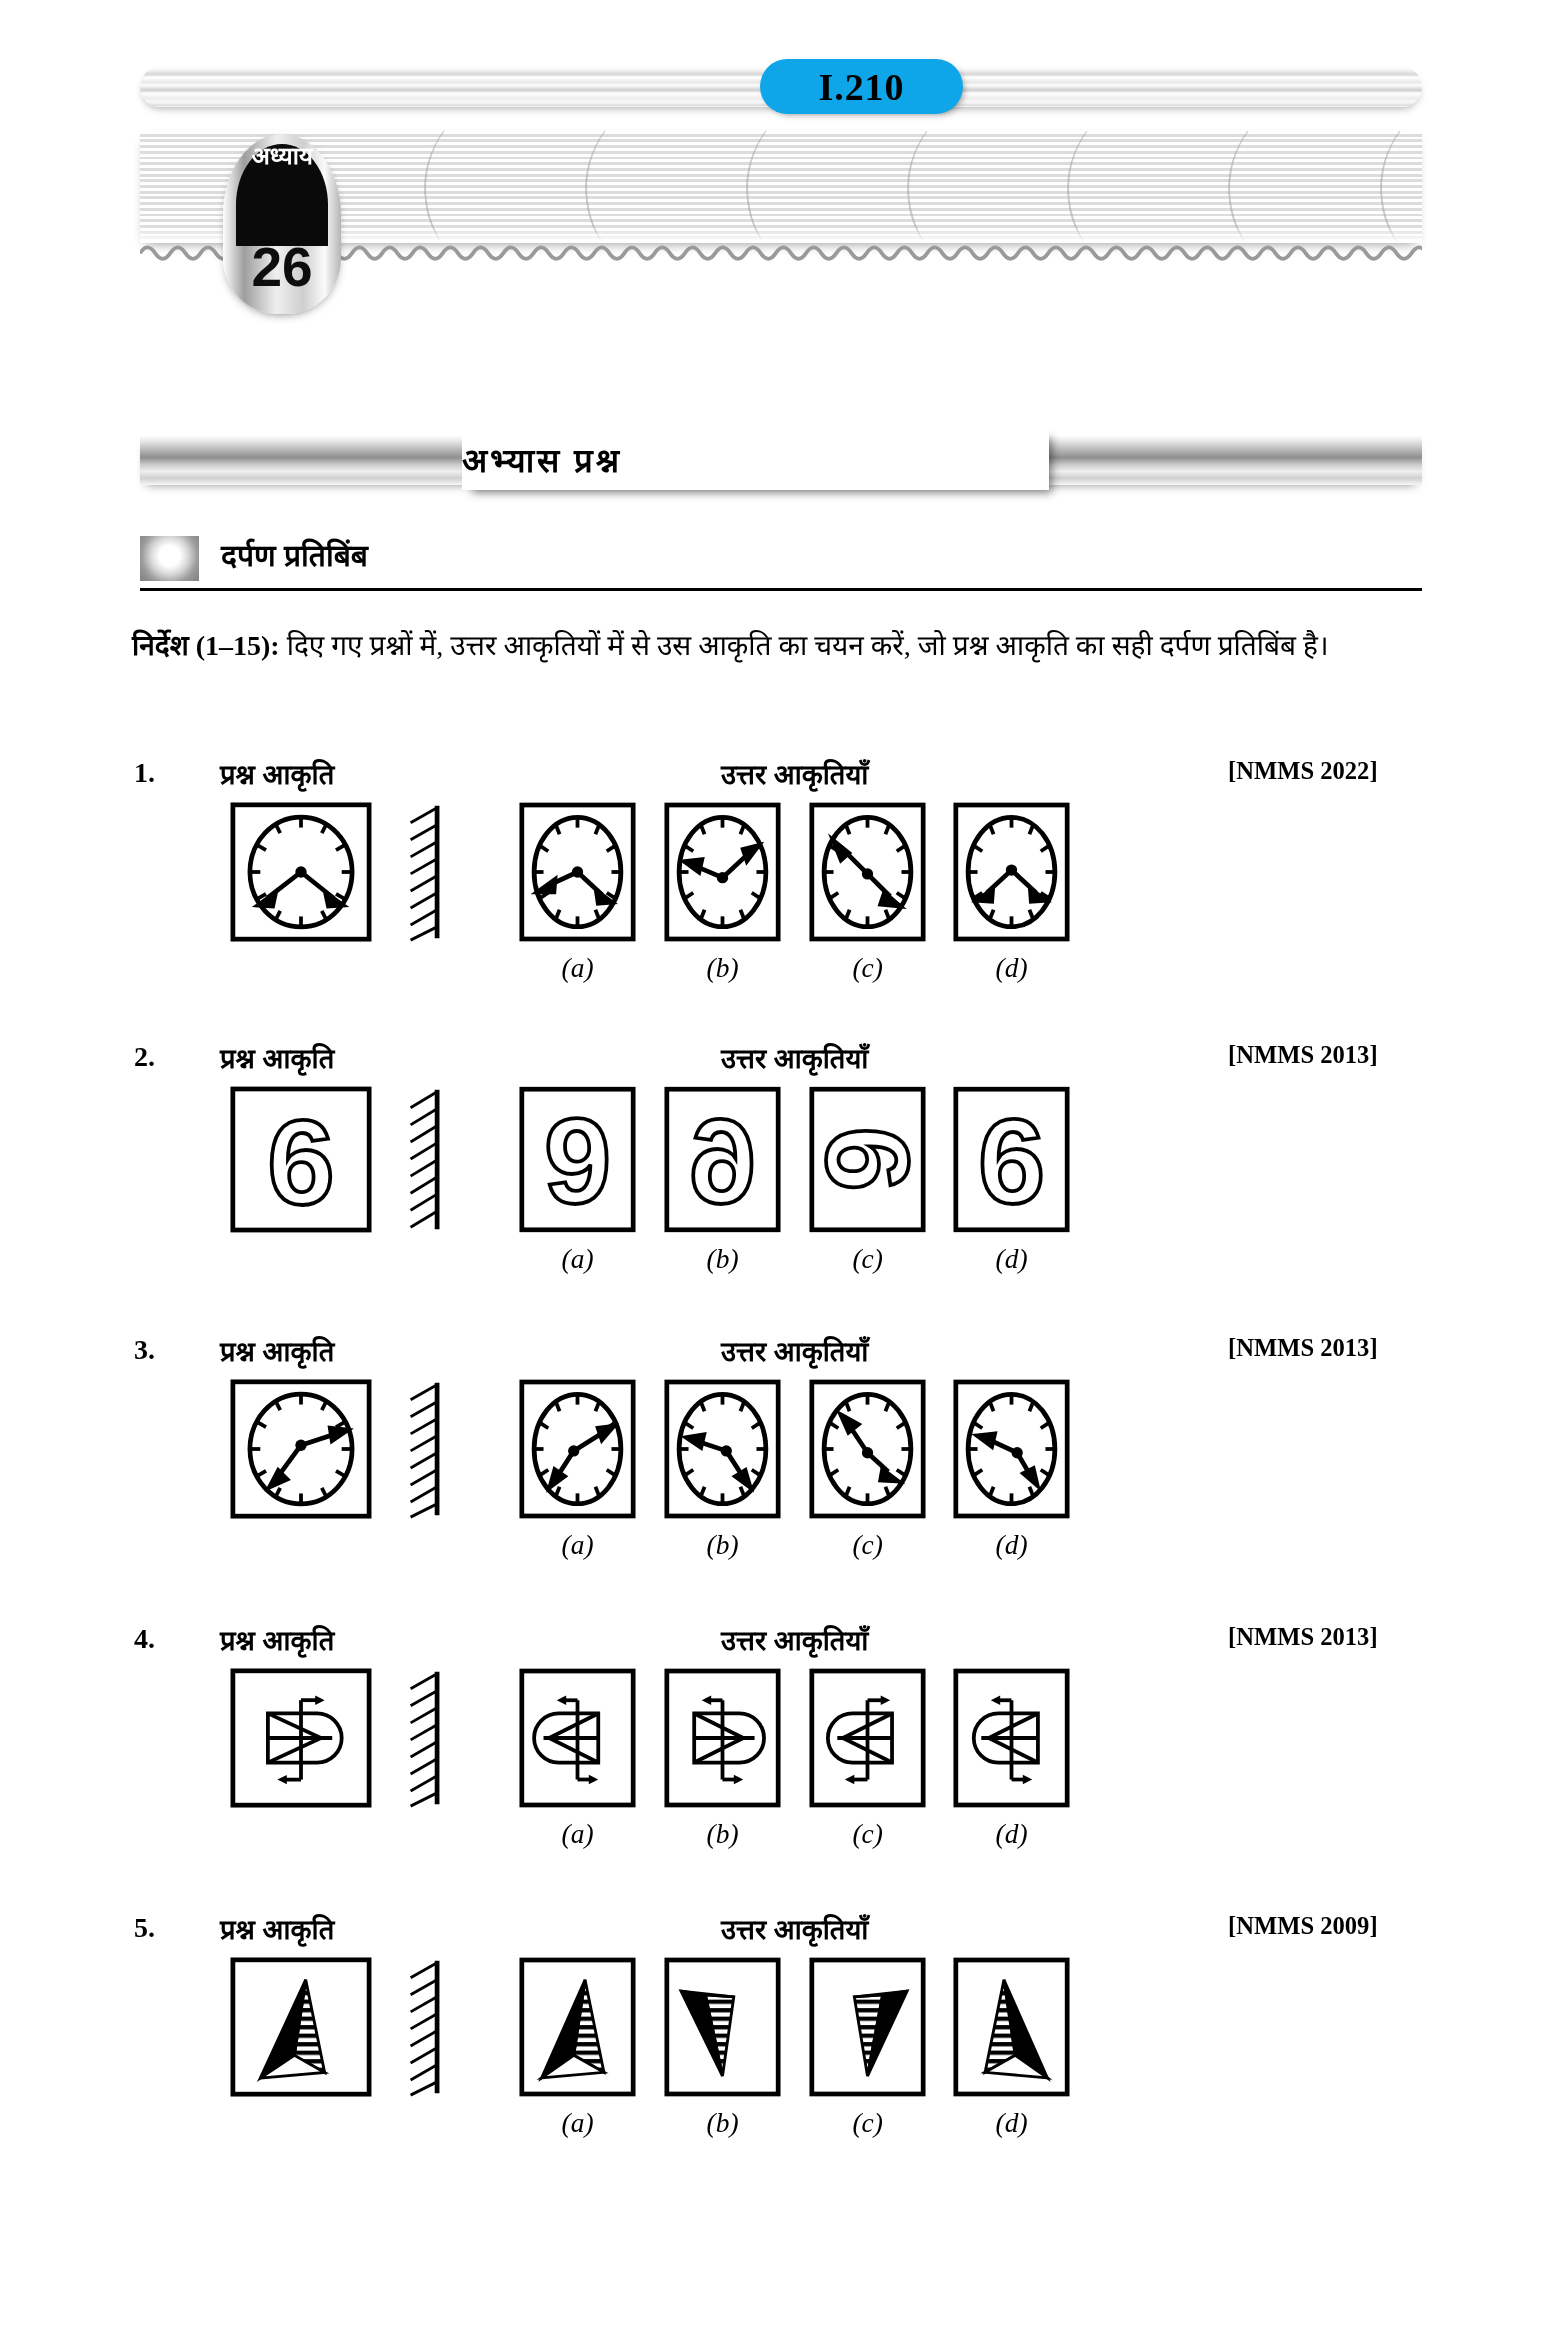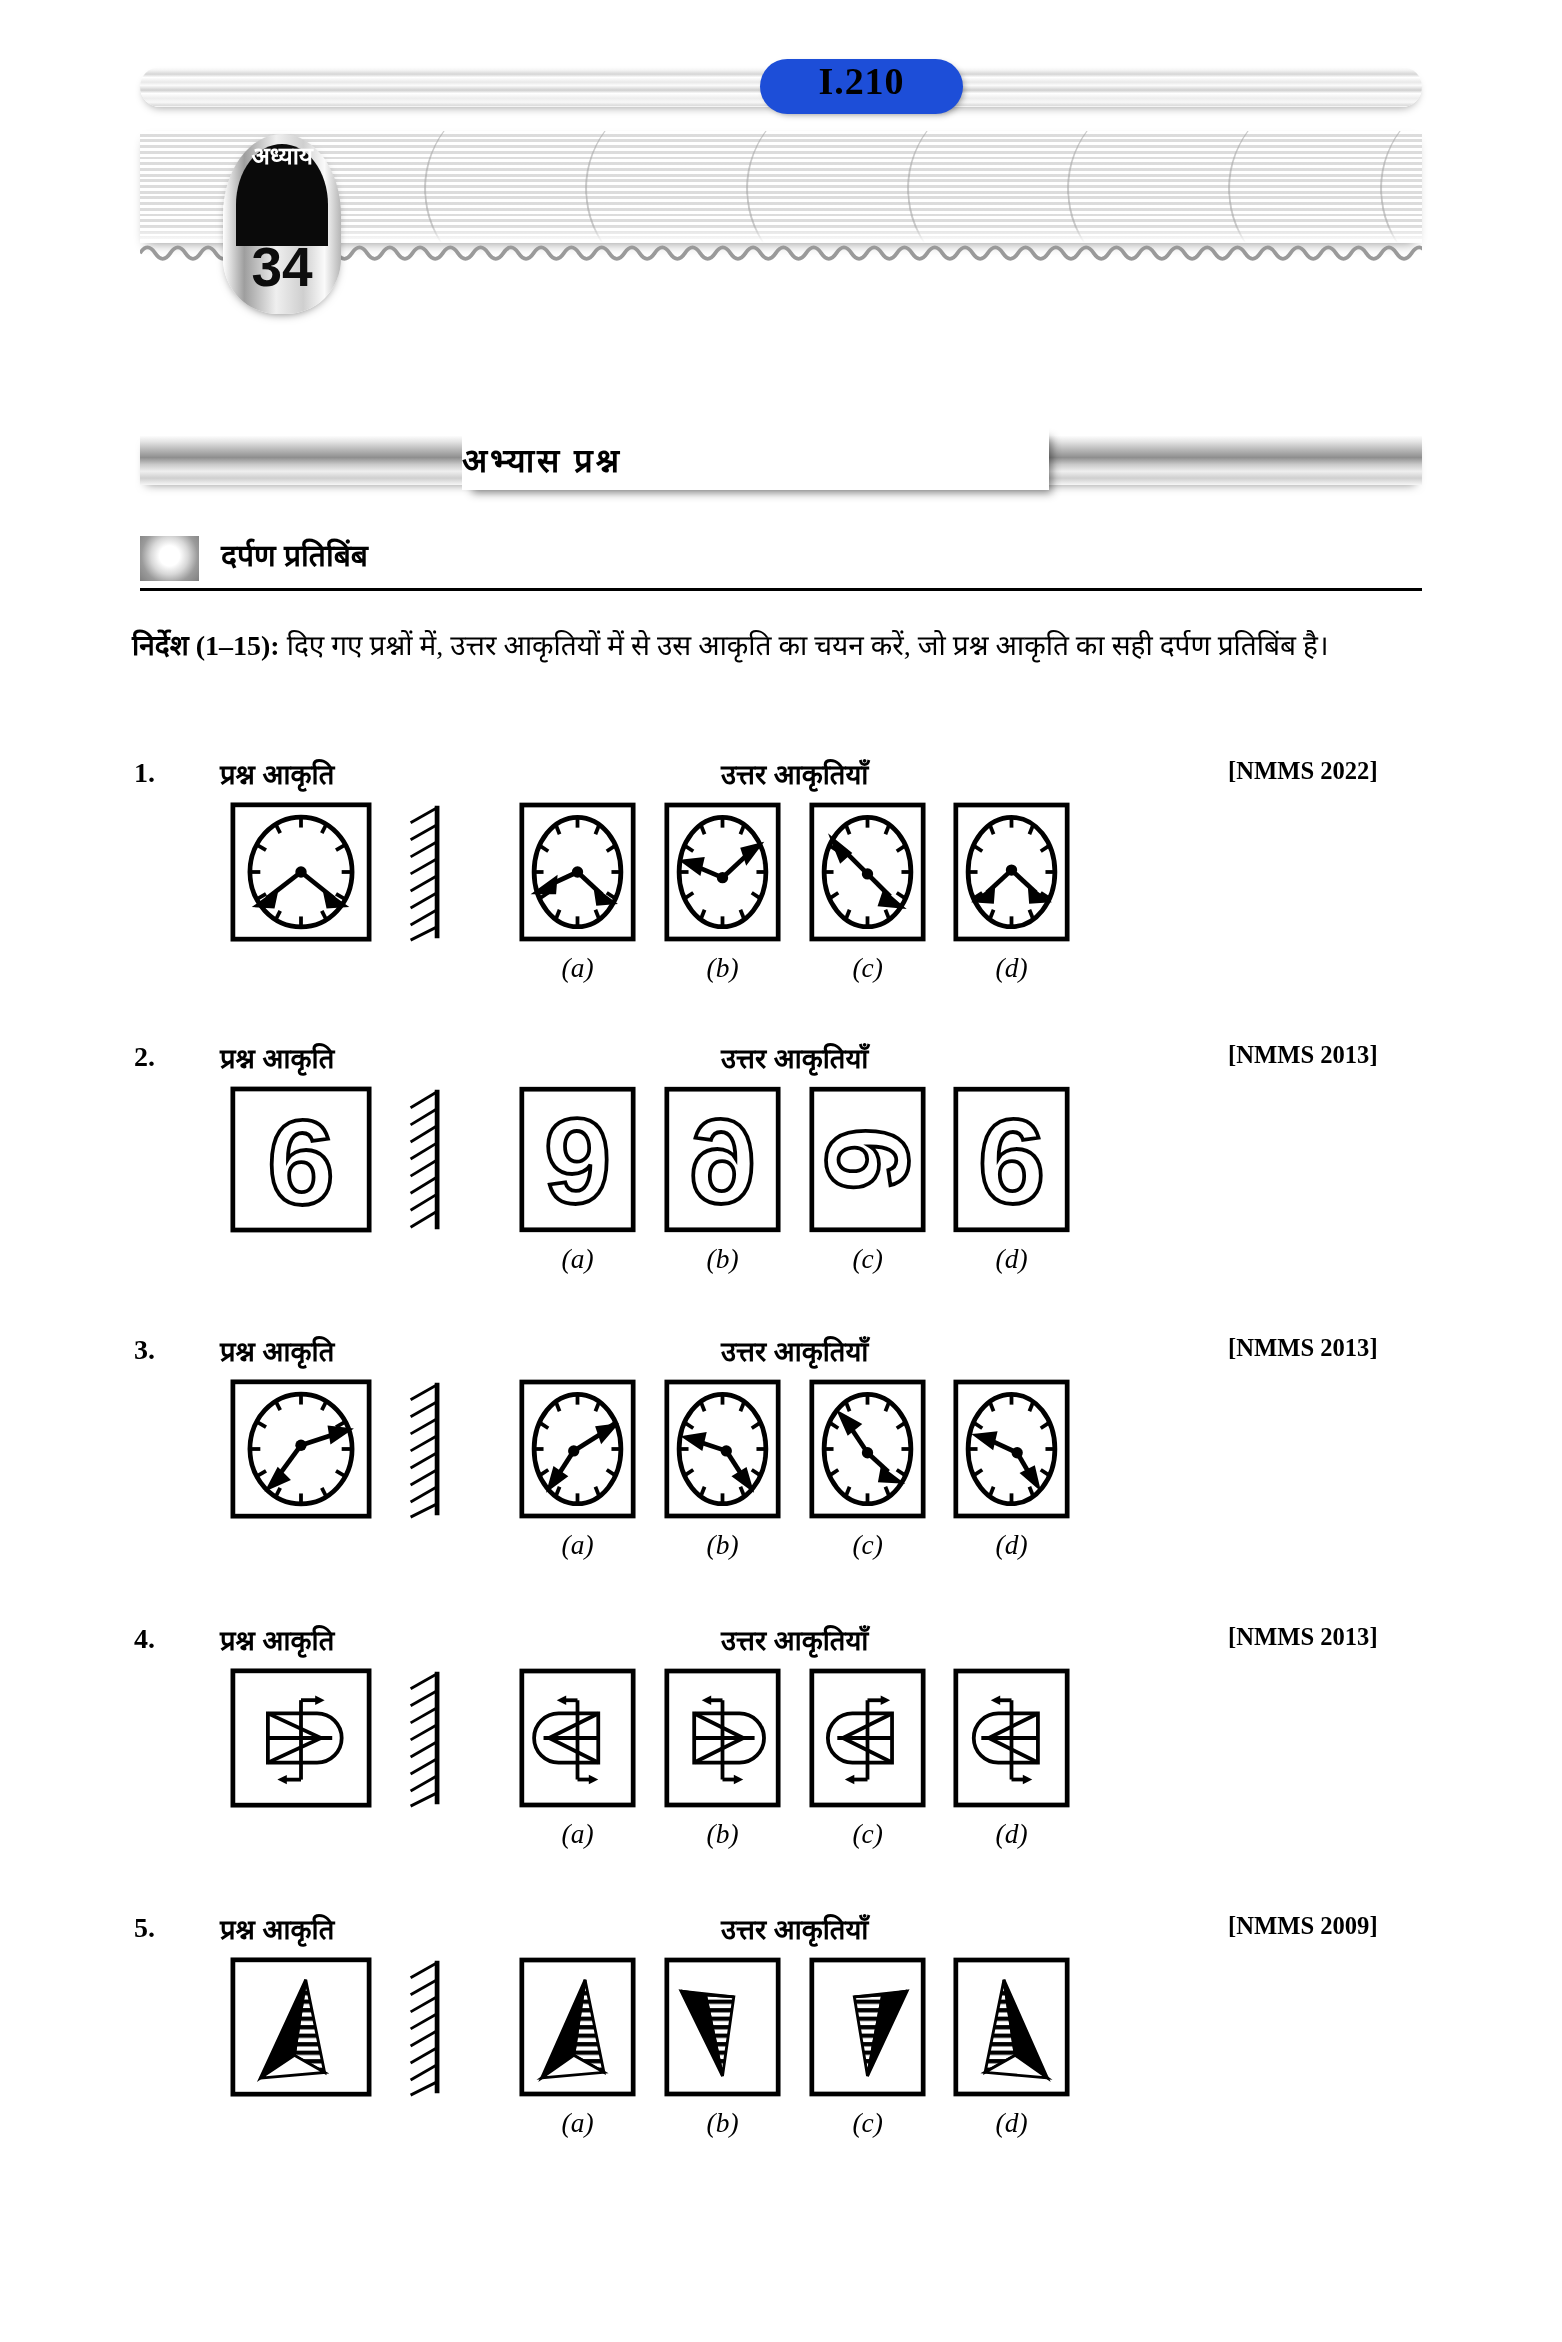--- a/index.html
+++ b/index.html
@@ -15,23 +15,23 @@
   .topbar .tube{
     position:absolute;left:0;top:7.6px;width:100%;height:40px;border-radius:20px;
     background:linear-gradient(to bottom,
       #ffffff 0%, #f4f4f4 8%, #d6d6d6 18%, #ffffff 26%,
       #e9e9e9 38%, #fbfbfb 46%, #cfcfcf 58%, #ffffff 66%,
       #ededed 78%, #f8f8f8 88%, #dcdcdc 96%, #ffffff 100%);
     box-shadow:0 4.7px 8.5px -3.8px rgba(0,0,0,.35);
   }
   .topbar .pill{
     position:absolute;left:620px;top:0px;width:203px;height:55px;border-radius:27.4px;
-    background:#1d4ed8;
+    background:#0ea5e9;
     box-shadow:0 0 0 0 #fff, 2.8px 2.8px 7.6px -2.8px rgba(0,0,0,.45);
-    display:flex;align-items:flex-start;justify-content:center;
+    display:flex;align-items:center;justify-content:center;
   }
   .topbar .pill span{
     font-family:"Liberation Serif","DejaVu Serif",serif;
     font-size:38px;font-weight:700;letter-spacing:0.9px;color:#000;
   }
 
   
   .chapbanner{position:absolute;left:140px;top:131px;width:1282px;height:112px;overflow:hidden;
     background:
       repeating-linear-gradient(to bottom,
@@ -158,21 +158,21 @@
     <div class="arc" style="left:767px"></div>
     <div class="arc" style="left:927px"></div>
     <div class="arc" style="left:1088px"></div>
     <div class="arc" style="left:1240px"></div>
   </div>
 
   <div class="chapbadge">
     <div class="inner">
       <div class="ctxt">अध्याय</div>
     </div>
-    <div class="num">34</div>
+    <div class="num">26</div>
   </div>
 
 
   <svg class="wavy" viewBox="0 0 1355 26" preserveAspectRatio="none">
     <path d="M0 16 q 8 -12 16 0 t 16 0 t 16 0 t 16 0 t 16 0 t 16 0 t 16 0 t 16 0 t 16 0 t 16 0 t 16 0 t 16 0 t 16 0 t 16 0 t 16 0 t 16 0 t 16 0 t 16 0 t 16 0 t 16 0 t 16 0 t 16 0 t 16 0 t 16 0 t 16 0 t 16 0 t 16 0 t 16 0 t 16 0 t 16 0 t 16 0 t 16 0 t 16 0 t 16 0 t 16 0 t 16 0 t 16 0 t 16 0 t 16 0 t 16 0 t 16 0 t 16 0 t 16 0 t 16 0 t 16 0 t 16 0 t 16 0 t 16 0 t 16 0 t 16 0 t 16 0 t 16 0 t 16 0 t 16 0 t 16 0 t 16 0 t 16 0 t 16 0 t 16 0 t 16 0 t 16 0 t 16 0 t 16 0 t 16 0 t 16 0 t 16 0 t 16 0 t 16 0 t 16 0 t 16 0 t 16 0 t 16 0 t 16 0 t 16 0 t 16 0 t 16 0 t 16 0 t 16 0 t 16 0 t 16 0 t 16 0 t 16 0 t 16 0 t 16 0 t 16 0" fill="none" stroke="#9a9a9a" stroke-width="4"></path>
   </svg>
 
   <div class="exbanner">
     <div class="rod"></div>
     <div class="plate">

